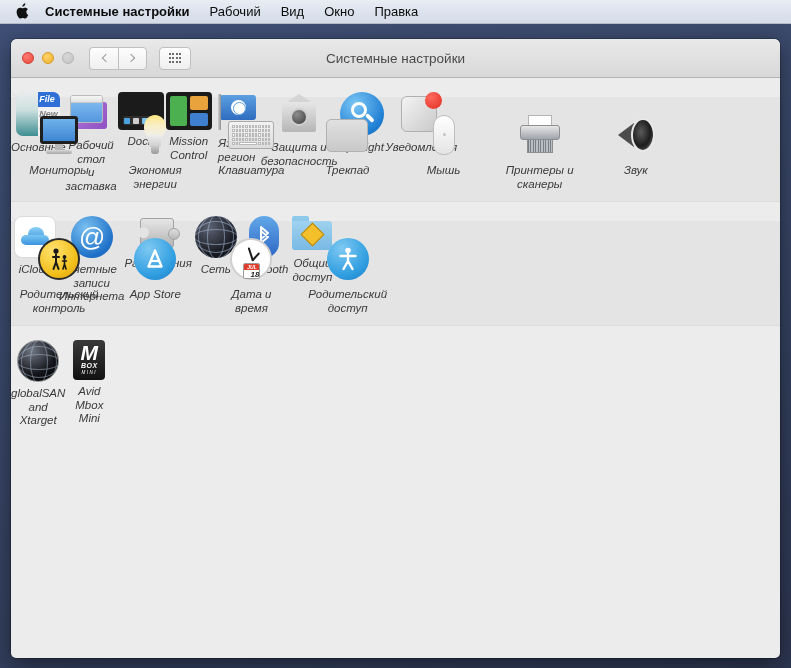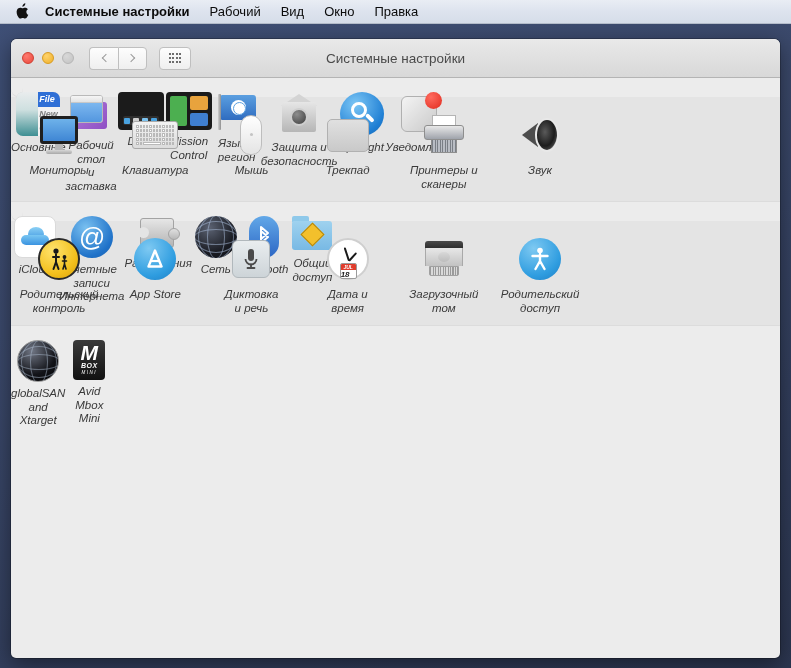--- a/index.html
+++ b/index.html
@@ -326,21 +326,21 @@
 
   
   .ic-clock { width: 42px; height: 42px; border-radius: 50%; background: #fff;
     border: 2px solid #cfcfcf; position: relative; }
   .ic-clock .h { position: absolute; background: #1a1a1a; border-radius: 1px; transform-origin: bottom center; }
   .ic-clock .hh { left: 19px; top: 10px; width: 2px; height: 11px; transform: rotate(42deg); }
   .ic-clock .mh { left: 19.5px; top: 7px; width: 1.6px; height: 14px; transform: rotate(-18deg); }
   .ic-clock .badge { position: absolute; left: 11px; bottom: -1px; width: 17px; height: 16px;
     background: #fff; border: 1px solid #9b9b9b; border-radius: 2px; overflow: hidden; }
   .ic-clock .badge .bt { height: 6px; background: #e03c2c; color: #fff; font-size: 5px; text-align: center; line-height: 6px; font-weight: bold; }
-  .ic-clock .badge .bd { font-size: 8px; text-align: left; line-height: 9px; color: #222; font-weight: bold; }
+  .ic-clock .badge .bd { font-size: 8px; text-align: right; line-height: 9px; color: #222; font-weight: bold; }
 
   
   .ic-disk { width: 42px; height: 38px; position: relative; }
   .ic-disk .top { position: absolute; left: 2px; top: 1px; width: 38px; height: 8px; border-radius: 3px 3px 0 0;
     background: linear-gradient(to bottom, #4a4a4a, #2b2b2b); }
   .ic-disk .mid { position: absolute; left: 2px; top: 8px; width: 38px; height: 18px;
     background: linear-gradient(to bottom, #e8e8e8, #c2c2c2); border-left: 1px solid #a9a9a9; border-right: 1px solid #a9a9a9; }
   .ic-disk .circ { position: absolute; left: 15px; top: 12px; width: 12px; height: 10px; border-radius: 50%;
     background: linear-gradient(to bottom, #d8d8d8, #bcbcbc); }
   .ic-disk .bot { position: absolute; left: 6px; top: 26px; width: 30px; height: 10px; border-radius: 0 0 2px 2px;
@@ -527,20 +527,31 @@
           <div class="ic ic-disp">
               <div class="screen"></div>
               <div class="neck"></div>
               <div class="foot"></div>
             </div>
         </div>
         <div class="pane-label">Мониторы</div>
       </div>
       <div class="pane">
         <div class="icon-box">
+          <div class="ic ic-bulb">
+              <div class="glass"></div>
+              <div class="neck2"></div>
+              <div class="base"></div>
+            </div>
+        </div>
+        <div class="pane-label">Экономия
+энергии</div>
+      </div>
+      <div class="pane">
+        <div class="icon-box">
           <div class="ic ic-kb">
             <div class="krow">
                 <i></i>
                 <i></i>
                 <i></i>
                 <i></i>
                 <i></i>
                 <i></i>
                 <i></i>
                 <i></i>
@@ -599,29 +610,29 @@
                 <i></i>
                 <i></i>
                 <i></i>
               </div>
           </div>
         </div>
         <div class="pane-label">Клавиатура</div>
       </div>
       <div class="pane">
         <div class="icon-box">
+            <div class="ic ic-trackpad"></div>
+          </div>
+        <div class="pane-label">Трекпад</div>
+      </div>
+      <div class="pane">
+        <div class="icon-box">
             <div class="ic ic-mouse"></div>
           </div>
         <div class="pane-label">Мышь</div>
-      </div>
-      <div class="pane">
-        <div class="icon-box">
-            <div class="ic ic-trackpad"></div>
-          </div>
-        <div class="pane-label">Трекпад</div>
       </div>
       <div class="pane">
         <div class="icon-box">
           <div class="ic ic-printer">
               <div class="paper"></div>
               <div class="body2"></div>
               <div class="out"></div>
             </div>
         </div>
         <div class="pane-label">Принтеры и
@@ -725,56 +736,31 @@
             <svg width="24" height="24" viewBox="0 0 24 24">
                 <path d="M12 3.5 L18.5 19.5 L5.5 19.5 Z" fill="none" stroke="#fff" stroke-width="2.4" stroke-linejoin="round"></path>
                 <path d="M7 14 L17 14" stroke="#fff" stroke-width="2.2"></path>
               </svg>
           </div>
         </div>
         <div class="pane-label">App Store</div>
       </div>
       <div class="pane">
         <div class="icon-box">
-          <div class="ic ic-mic">
-            <svg width="16" height="24" viewBox="0 0 16 24">
-              <rect x="5" y="2" width="6" height="12" rx="3" fill="#4a4a4a"></rect>
-              <path d="M2.5 12 a5.5 5.5 0 0 0 11 0" fill="none" stroke="#4a4a4a" stroke-width="1.8"></path>
-              <path d="M8 17.5 L8 21 M4.5 21 L11.5 21" stroke="#4a4a4a" stroke-width="1.8" stroke-linecap="round"></path>
-            </svg>
-          </div>
-        </div>
-        <div class="pane-label">Диктовка
-и речь</div>
-      </div>
-      <div class="pane">
-        <div class="icon-box">
           <div class="ic ic-clock">
             <span class="h hh"></span>
               <span class="h mh"></span>
             <div class="badge">
               <div class="bt">JUL</div>
               <div class="bd">18</div>
             </div>
           </div>
         </div>
         <div class="pane-label">Дата и
 время</div>
-      </div>
-      <div class="pane">
-        <div class="icon-box">
-          <div class="ic ic-disk">
-              <div class="top"></div>
-              <div class="mid"></div>
-              <div class="circ"></div>
-              <div class="bot"></div>
-            </div>
-        </div>
-        <div class="pane-label">Загрузочный
-том</div>
       </div>
       <div class="pane">
         <div class="icon-box">
           <div class="ic ic-access">
             <svg width="24" height="26" viewBox="0 0 24 26">
               <circle cx="12" cy="4.5" r="2.8" fill="#fff"></circle>
               <path d="M12 8 L12 15 M4.5 10 L19.5 10 M12 15 L7.5 23 M12 15 L16.5 23" stroke="#fff" stroke-width="2.4" fill="none" stroke-linecap="round"></path>
             </svg>
           </div>
         </div>

